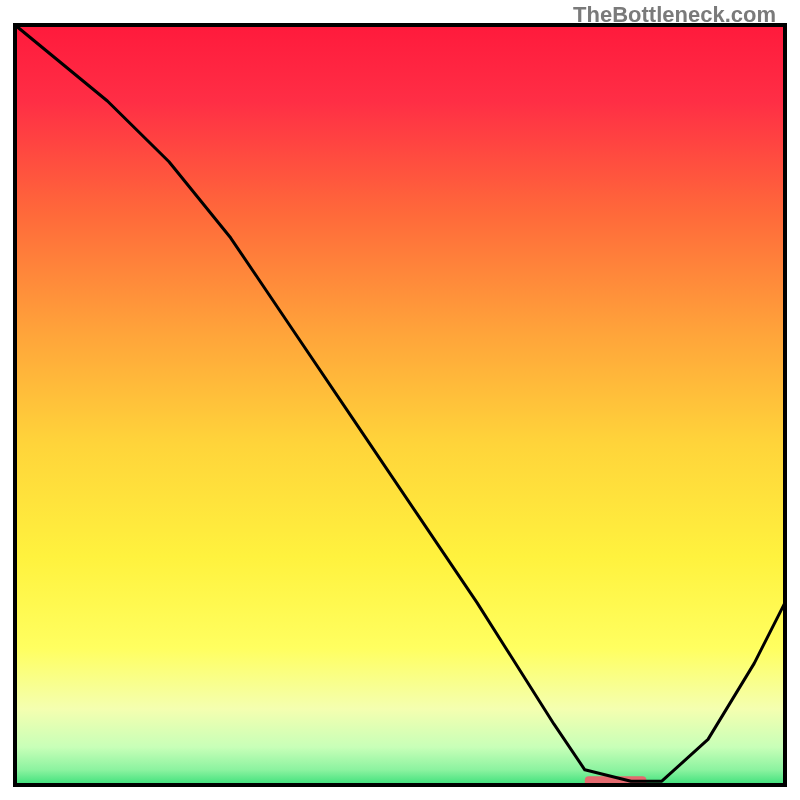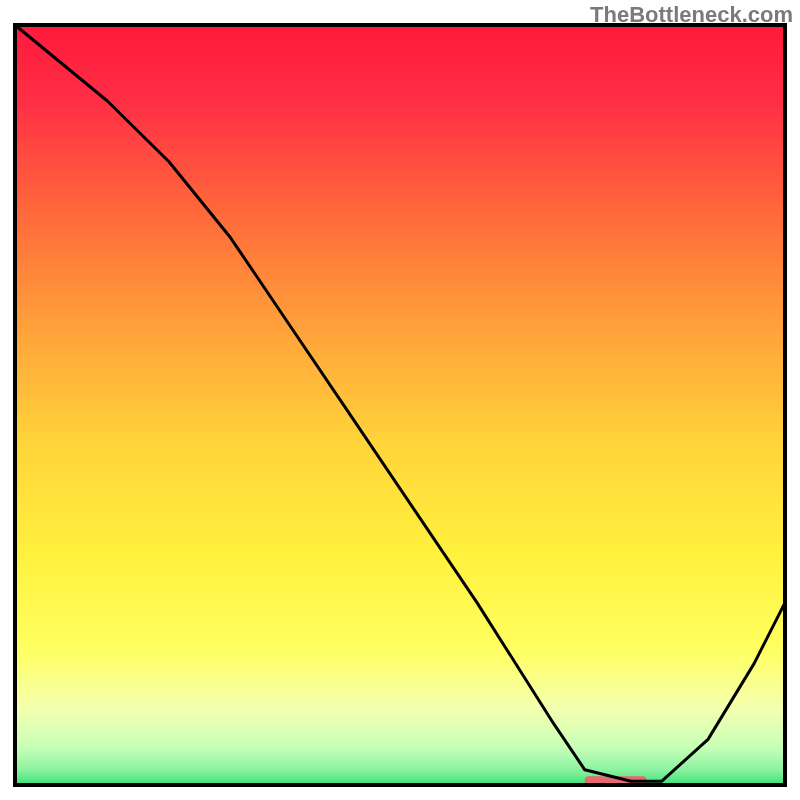--- a/index.html
+++ b/index.html
@@ -11,21 +11,21 @@
     font-family: Arial, Helvetica, sans-serif;
   }
   .chart-container {
     position: relative;
     width: 800px;
     height: 800px;
   }
   .watermark {
     position: absolute;
     top: 2px;
-    right: 7px;
+    right: 24px;
     font-size: 22px;
     font-weight: 600;
     color: #7a7a7a;
     z-index: 10;
     pointer-events: none;
   }
   svg.chart {
     display: block;
     width: 800px;
     height: 800px;

